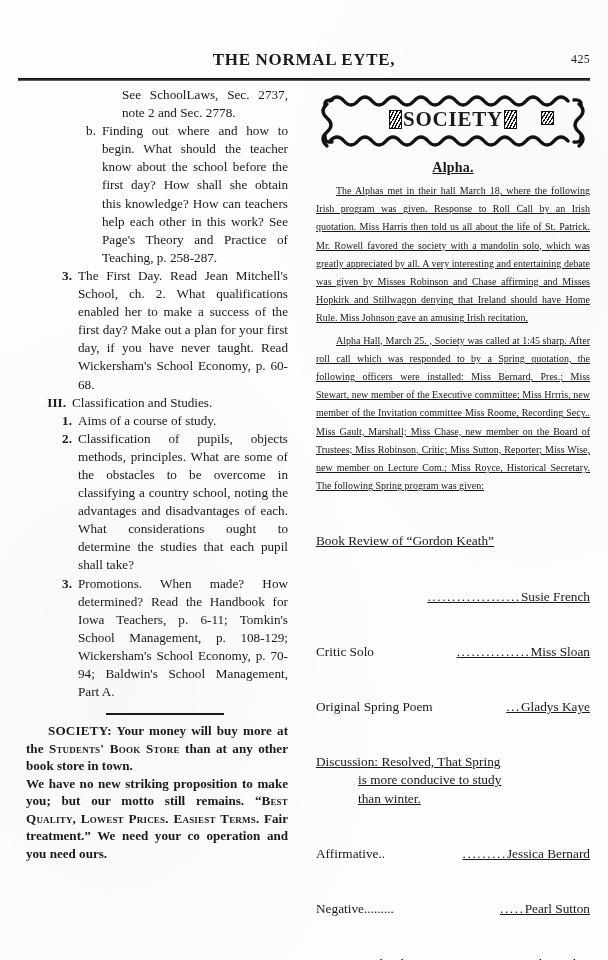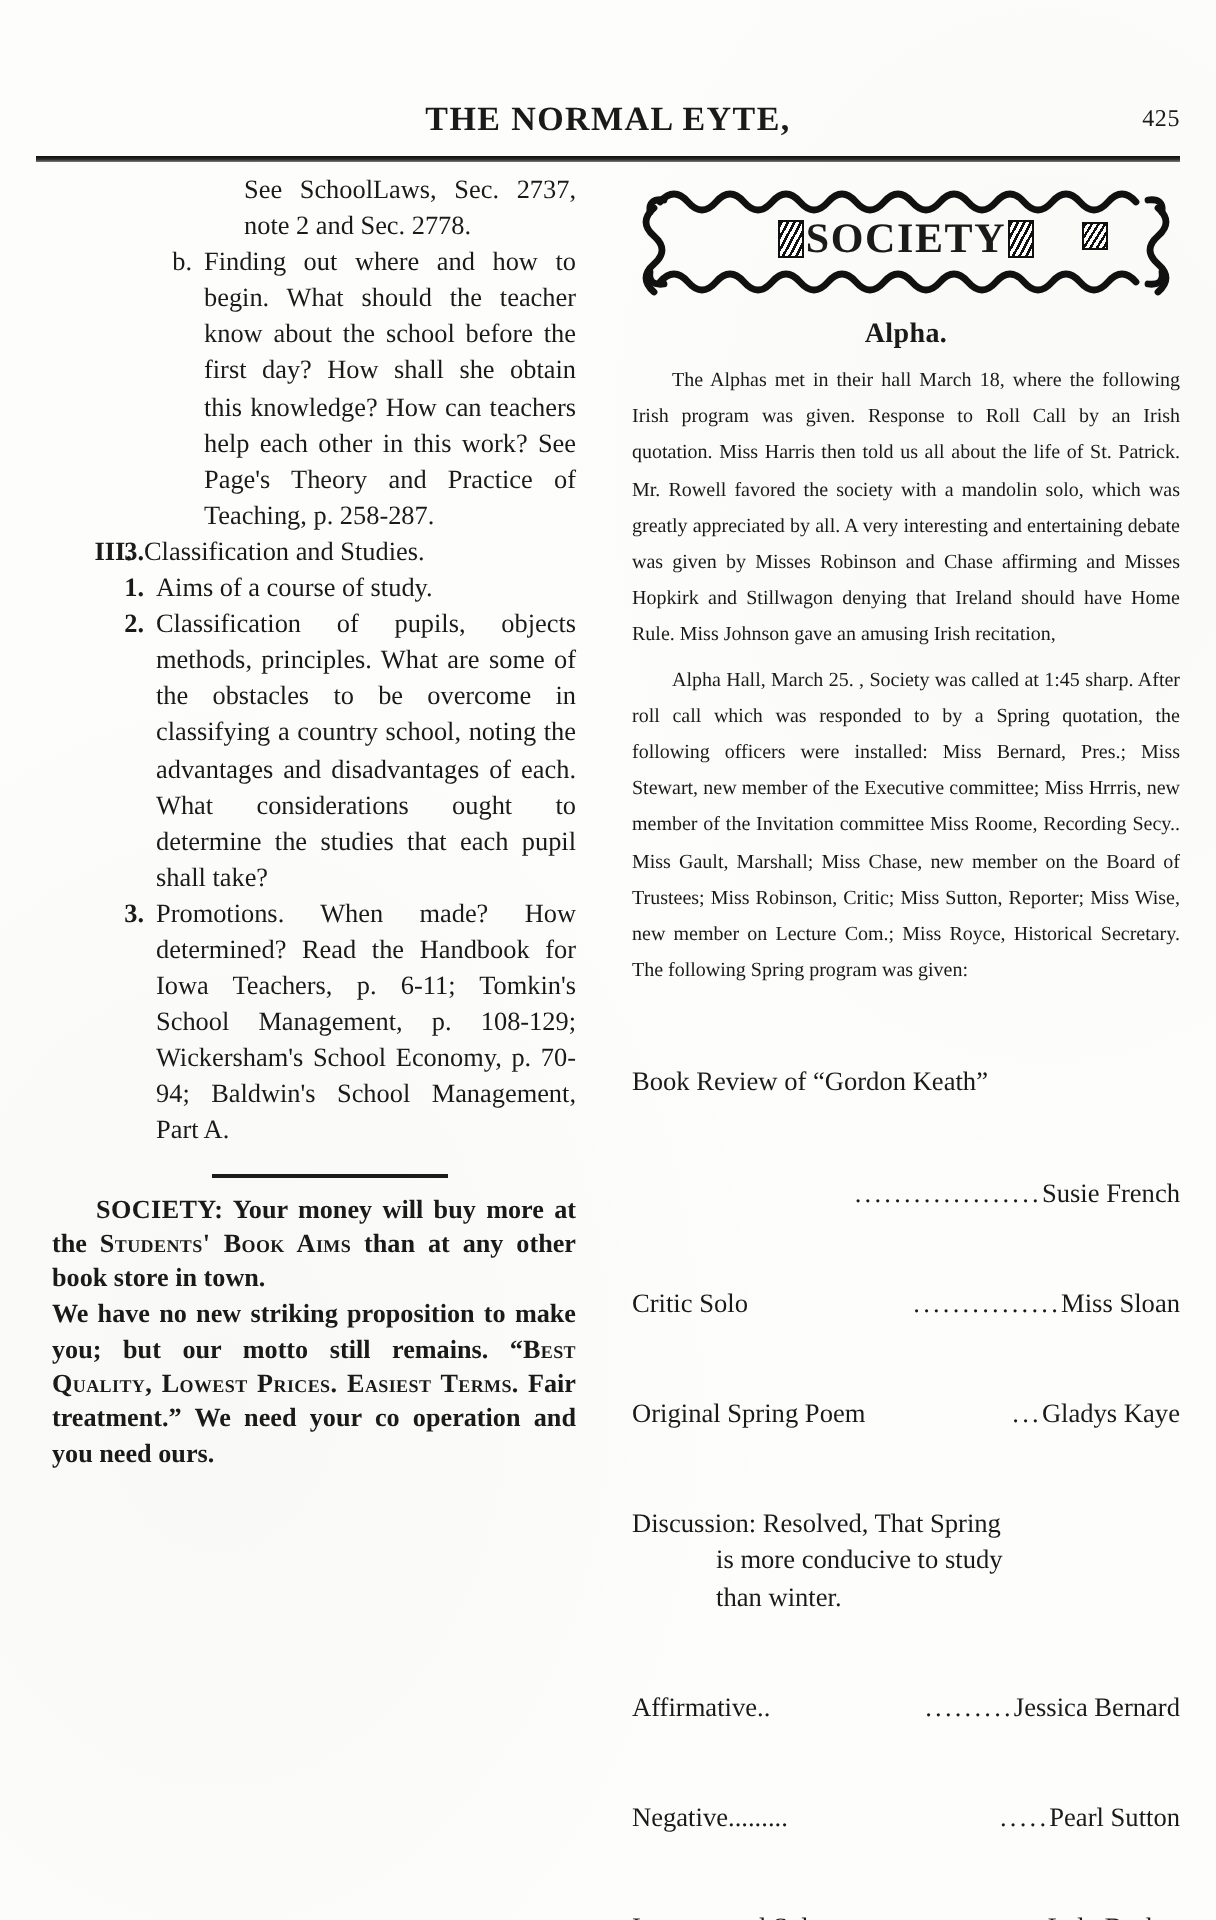--- a/index.html
+++ b/index.html
@@ -42,21 +42,21 @@
   }
 
   
   .cols {
     position:absolute; left:0; top:86px; width:608px; height:872px;
   }
   .col-left {
     position:absolute; left:26px; top:0; width:262px; height:872px;
   }
   .col-right {
-    position:absolute; left:316px; top:0; width:274px; height:872px;
+    position:absolute; left:316px; top:0; width:274px; height:872px;text-decoration:underline;
   }
 
   
   .outline { font-size:13.2px; line-height:18.1px; }
   .oitem { position:relative; display:block; }
   .oitem .num {
     position:absolute; left:0; top:0; width:34px;
     text-align:right; font-weight:bold;
   }
   .oitem .num.lower { font-weight:normal; }
@@ -157,20 +157,21 @@
 
         <div class="cont ind-letter">See SchoolLaws, Sec. 2737, note 2 and Sec. 2778.</div>
 
         <div class="oitem lvl-letter">
           <span class="num lower">b.</span>
           <span class="body">Finding out where and how to begin. What should the teacher know about the school before the first day? How shall she obtain this knowledge? How can teachers help each other in this work? See Page's Theory and Practice of Teaching, p. 258-287.</span>
         </div>
 
         <div class="oitem lvl-arabic">
           <span class="num">3.</span>
+          <span class="body">The First Day. Read Jean Mitchell's School, ch. 2. What qualifications enabled her to make a success of the first day? Make out a plan for your first day, if you have never taught. Read Wickersham's School Economy, p. 60-68.</span>
         </div>
 
         <div class="oitem lvl-roman">
           <span class="num">III.</span>
           <span class="body">Classification and Studies.</span>
         </div>
 
         <div class="oitem lvl-arabic">
           <span class="num">1.</span>
           <span class="body">Aims of a course of study.</span>
@@ -184,21 +185,21 @@
         <div class="oitem lvl-arabic">
           <span class="num">3.</span>
           <span class="body">Promotions. When made? How determined? Read the Handbook for Iowa Teachers, p. 6-11; Tomkin's School Management, p. 108-129; Wickersham's School Economy, p. 70-94; Baldwin's School Management, Part A.</span>
         </div>
 
       </div>
 
       <div class="ad-rule"></div>
 
       <div class="ad">
-        <p class="indent"><span class="sc">SOCIETY:</span><span>  Your money will buy more at the </span><span class="sc">Students' Book Aims</span><span> than at any other book store in  town.</span></p>
+        <p class="indent"><span class="sc">SOCIETY:</span><span>  Your money will buy more at the </span><span class="sc">Students' Book Store</span><span> than at any other book store in  town.</span></p>
         <p><span>We have no  new striking proposition to make you; but our  motto still remains.  “</span><span class="sc">Best Quality,  Lowest Prices. Easiest Terms.</span><span>  Fair treatment.”</span><span>  We need your  co operation and  you need ours.</span></p>
       </div>
 
     </div>
 
     <div class="col-right">
 
       <div class="soc-head">
         <svg class="soc-frame" viewBox="0 0 274 62" preserveAspectRatio="none">
           <g fill="none" stroke="#111" stroke-width="3.4" stroke-linecap="round">

